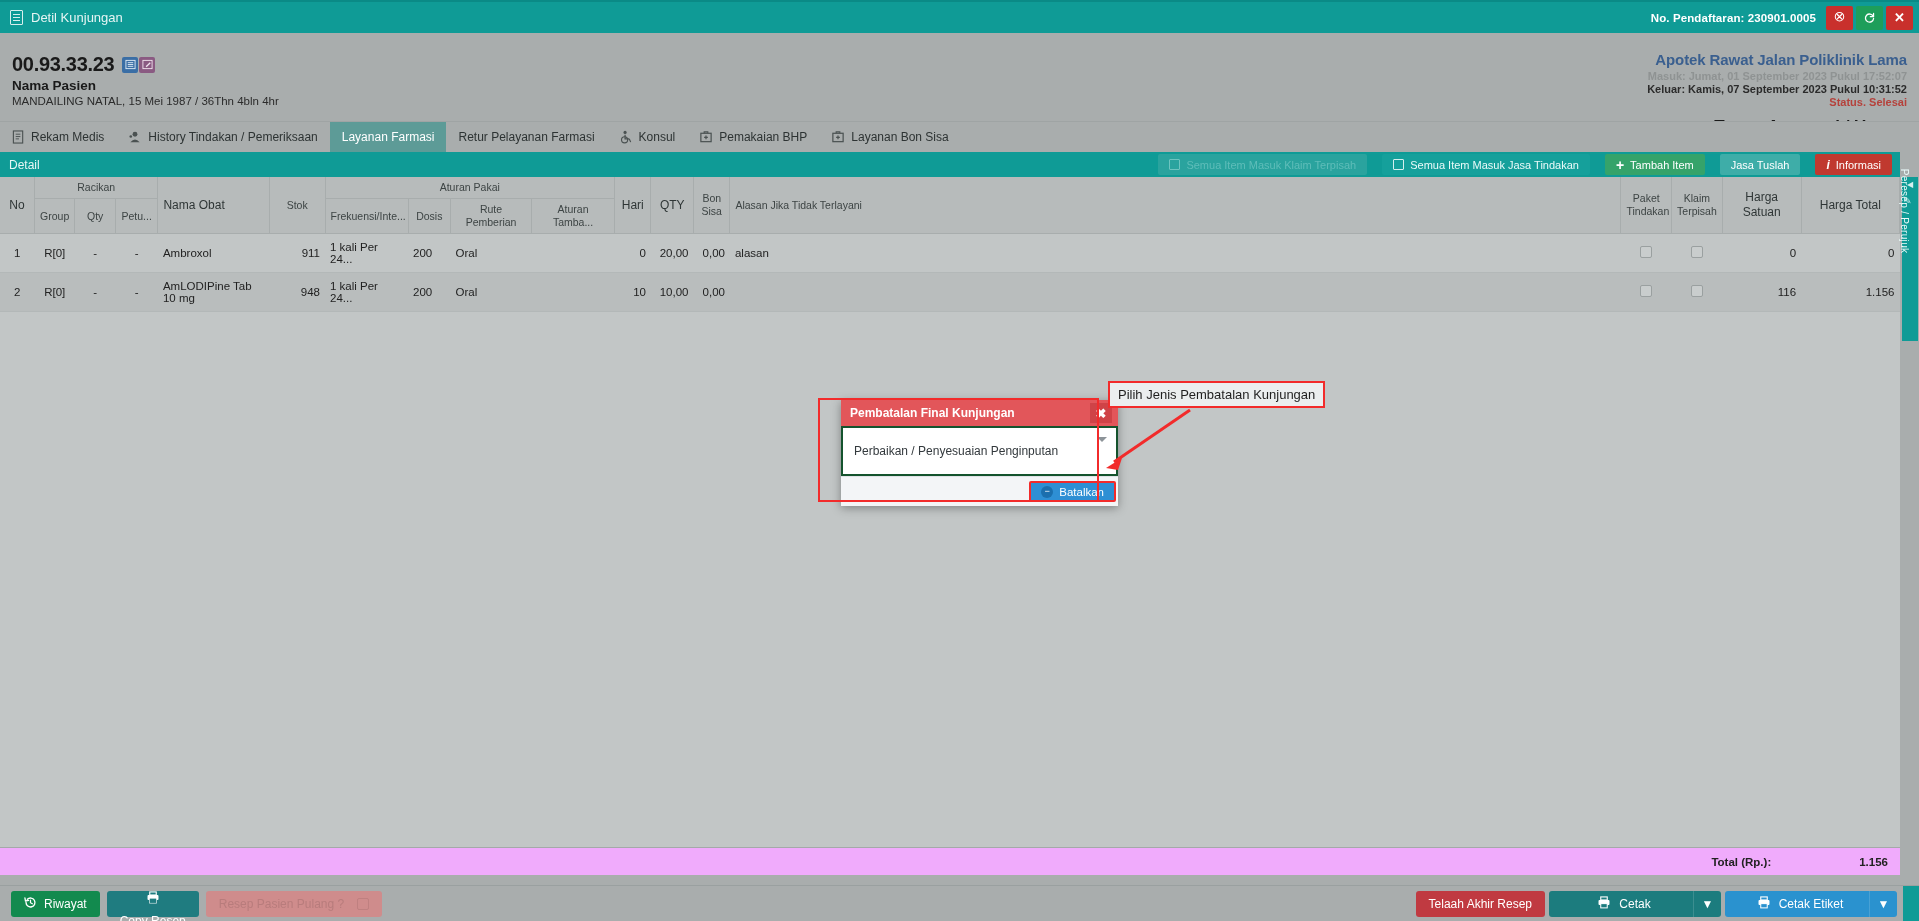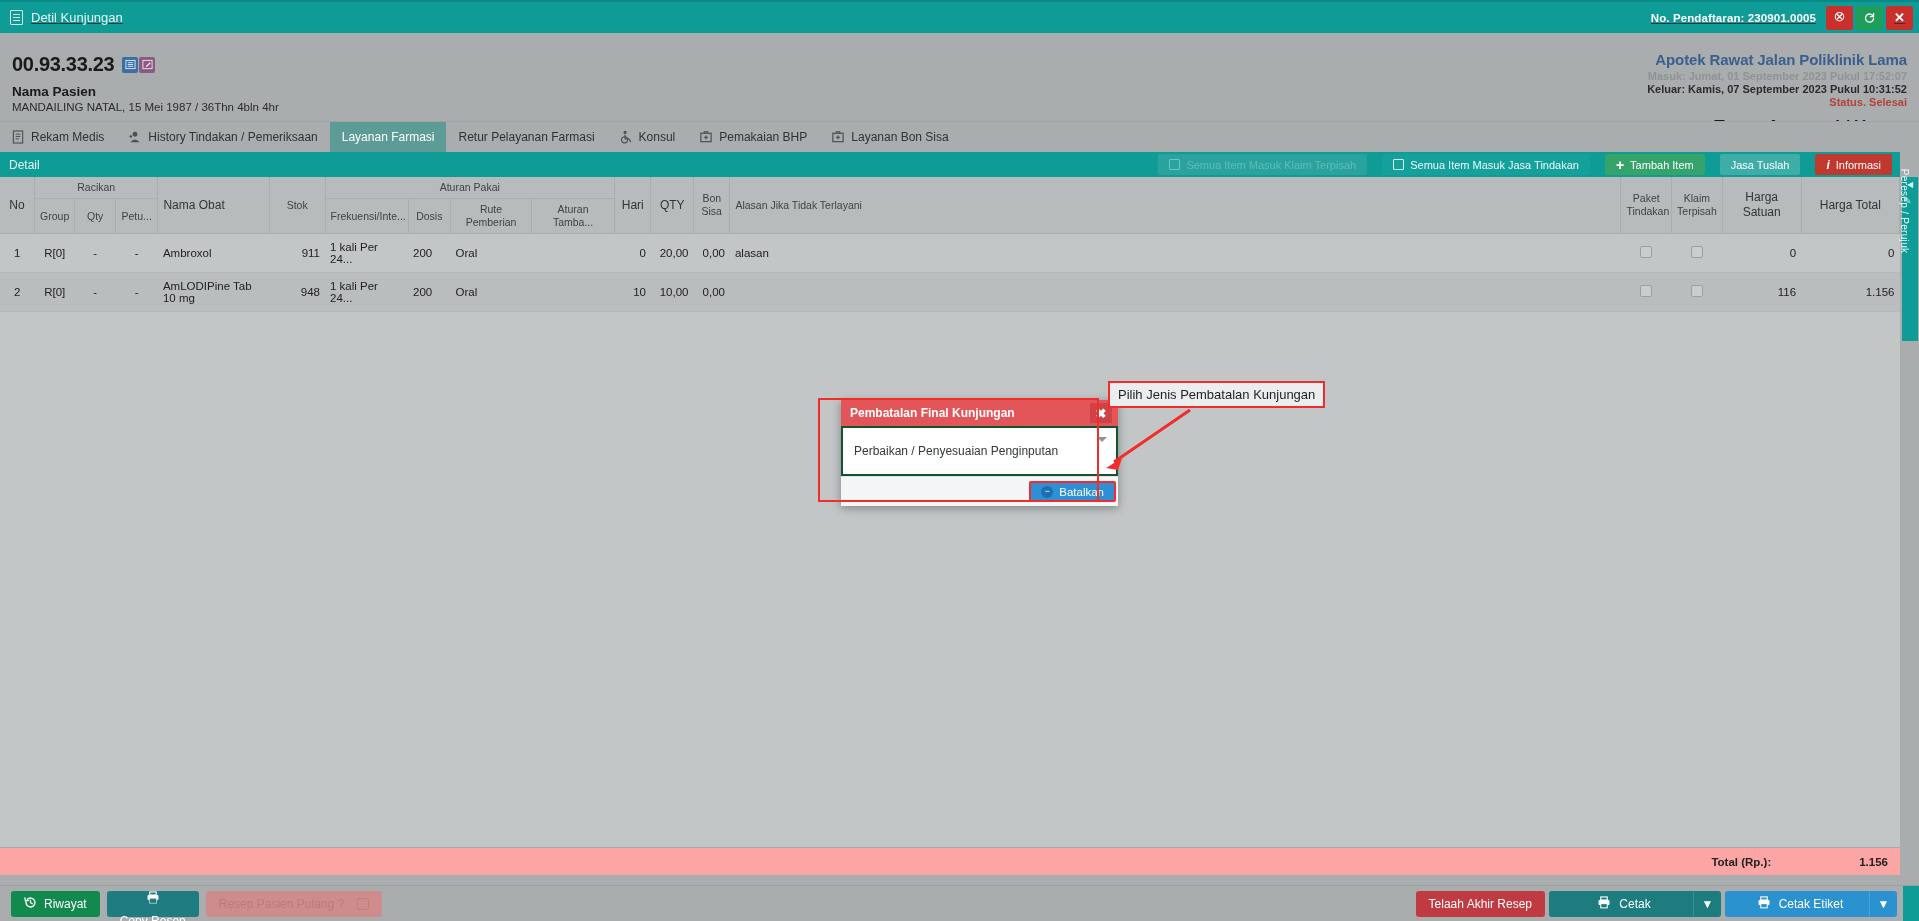--- a/index.html
+++ b/index.html
@@ -19,21 +19,20 @@
     background: #a9adad;
   }
 
   
   .titlebar {
     position: absolute; top: 0; left: 0;
     width: 1919px; height: 33px;
     background: #0f9b96;
     display: flex; align-items: center;
     border-top: 2px solid #0a8a86;
-    text-decoration: underline;
   }
   .titlebar-left { display: flex; align-items: center; padding-left: 10px; }
   .titlebar-icon {
     width: 13px; height: 15px;
     border: 1.4px solid #d9efee;
     border-radius: 1px;
     position: relative;
     margin-right: 8px;
   }
   .titlebar-icon::before {
@@ -83,21 +82,21 @@
     width: 16px; height: 16px;
     border-radius: 2px;
     display: flex; align-items: center; justify-content: center;
     cursor: pointer;
   }
   .mrn-ico.blue { background: #3a6ea5; }
   .mrn-ico.purple { background: #8a5a82; }
   .mrn-ico svg { display: block; }
   .pname {
     font-size: 13.5px; font-weight: bold; color: #1a1a1a;
-    margin-top: 8px;
+    margin-top: 2px;
   }
   .pinfo { font-size: 11.5px; color: #2b2b2b; margin-top: 2px; }
 
   .ph-right {
     position: absolute; right: 12px; top: 10px;
     text-align: right;
   }
   .clinic-name {
     font-size: 15px; font-weight: bold; color: #3a5f8f;
     letter-spacing: -0.1px;
@@ -215,21 +214,21 @@
     border-radius: 2px;
     background: #c9cdcd;
     display: inline-block;
     cursor: pointer;
   }
 
   
   .totalbar {
     position: absolute; top: 847px; left: 0;
     width: 1900px; height: 28px;
-    background: #fca5a5;
+    background: #f0abfc;
     border-top: 1px solid #a4a9a9;
     display: flex; align-items: center; justify-content: flex-end;
     padding-right: 12px;
     font-size: 11.5px; font-weight: bold; color: #222;
   }
   .total-label { margin-right: 88px; }
 
   
   .rightbar {
     position: absolute; top: 177px; right: 0;

